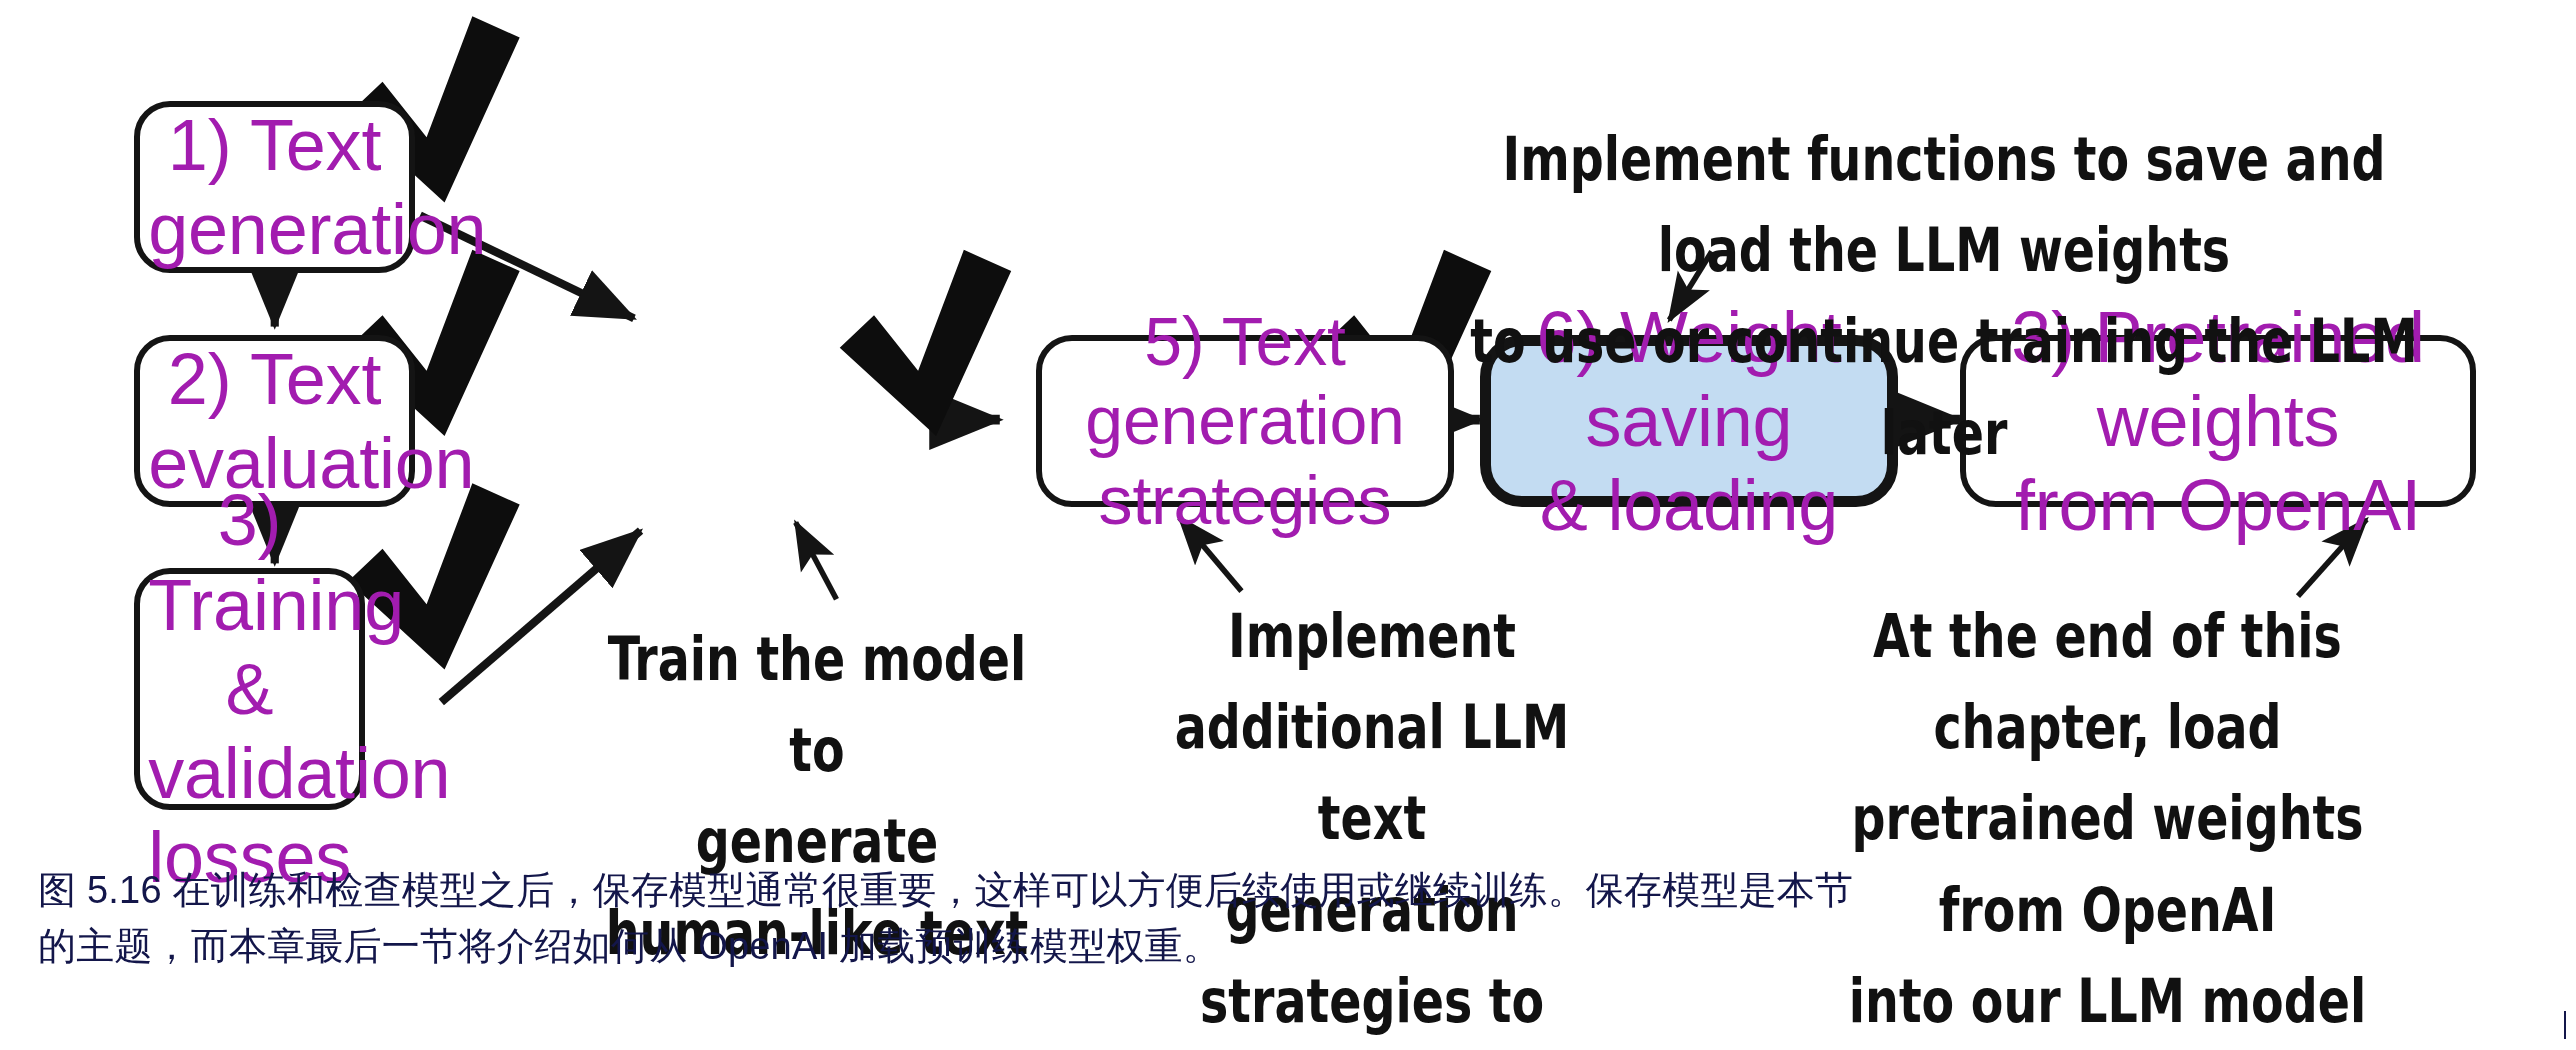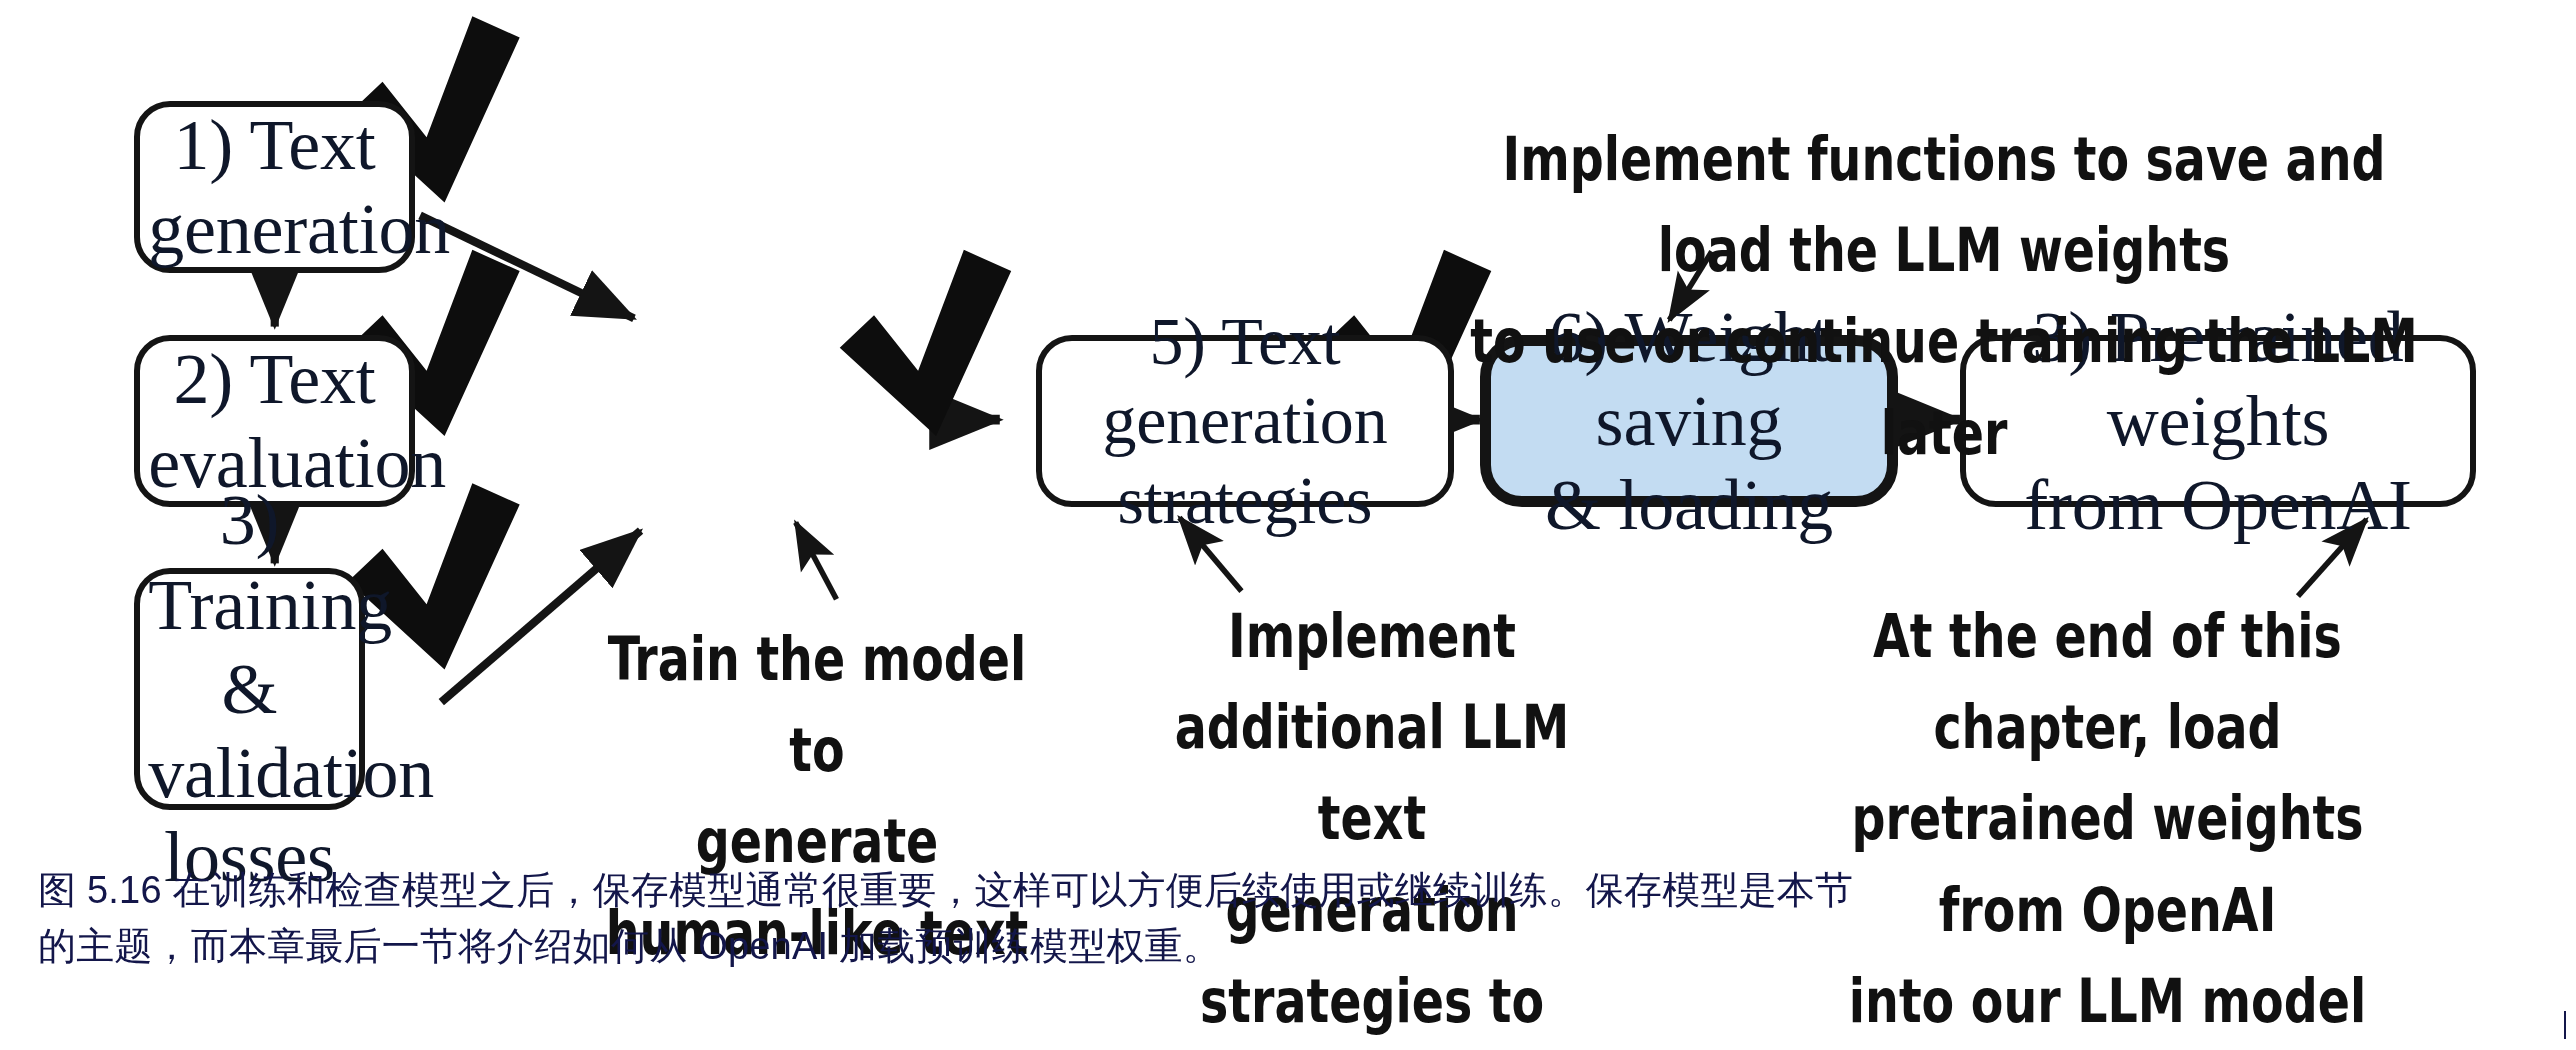--- a/index.html
+++ b/index.html
@@ -28,27 +28,26 @@
   
   .flow-box {
     position: absolute;
     border: 3.3px solid #141414;
     border-radius: 18px;
     background: #ffffff;
     display: flex;
     align-items: center;
     justify-content: center;
     text-align: center;
-    color: #0f172a;
+    color: #a21caf;
     font-size: 36px;
     line-height: 1.17;
     letter-spacing: -0.2px;
     padding: 4.9px 8.2px;
     z-index: 3;
-    font-family: Liberation Serif, serif;
   }
   .flow-box.highlight {
     background: #c3dcf2;
     border-width: 5.7px;
     border-radius: 21px;
   }
   .flow-box .box-text { display: block; width: 100%; white-space: pre-line; }
 
   
   .annot {

